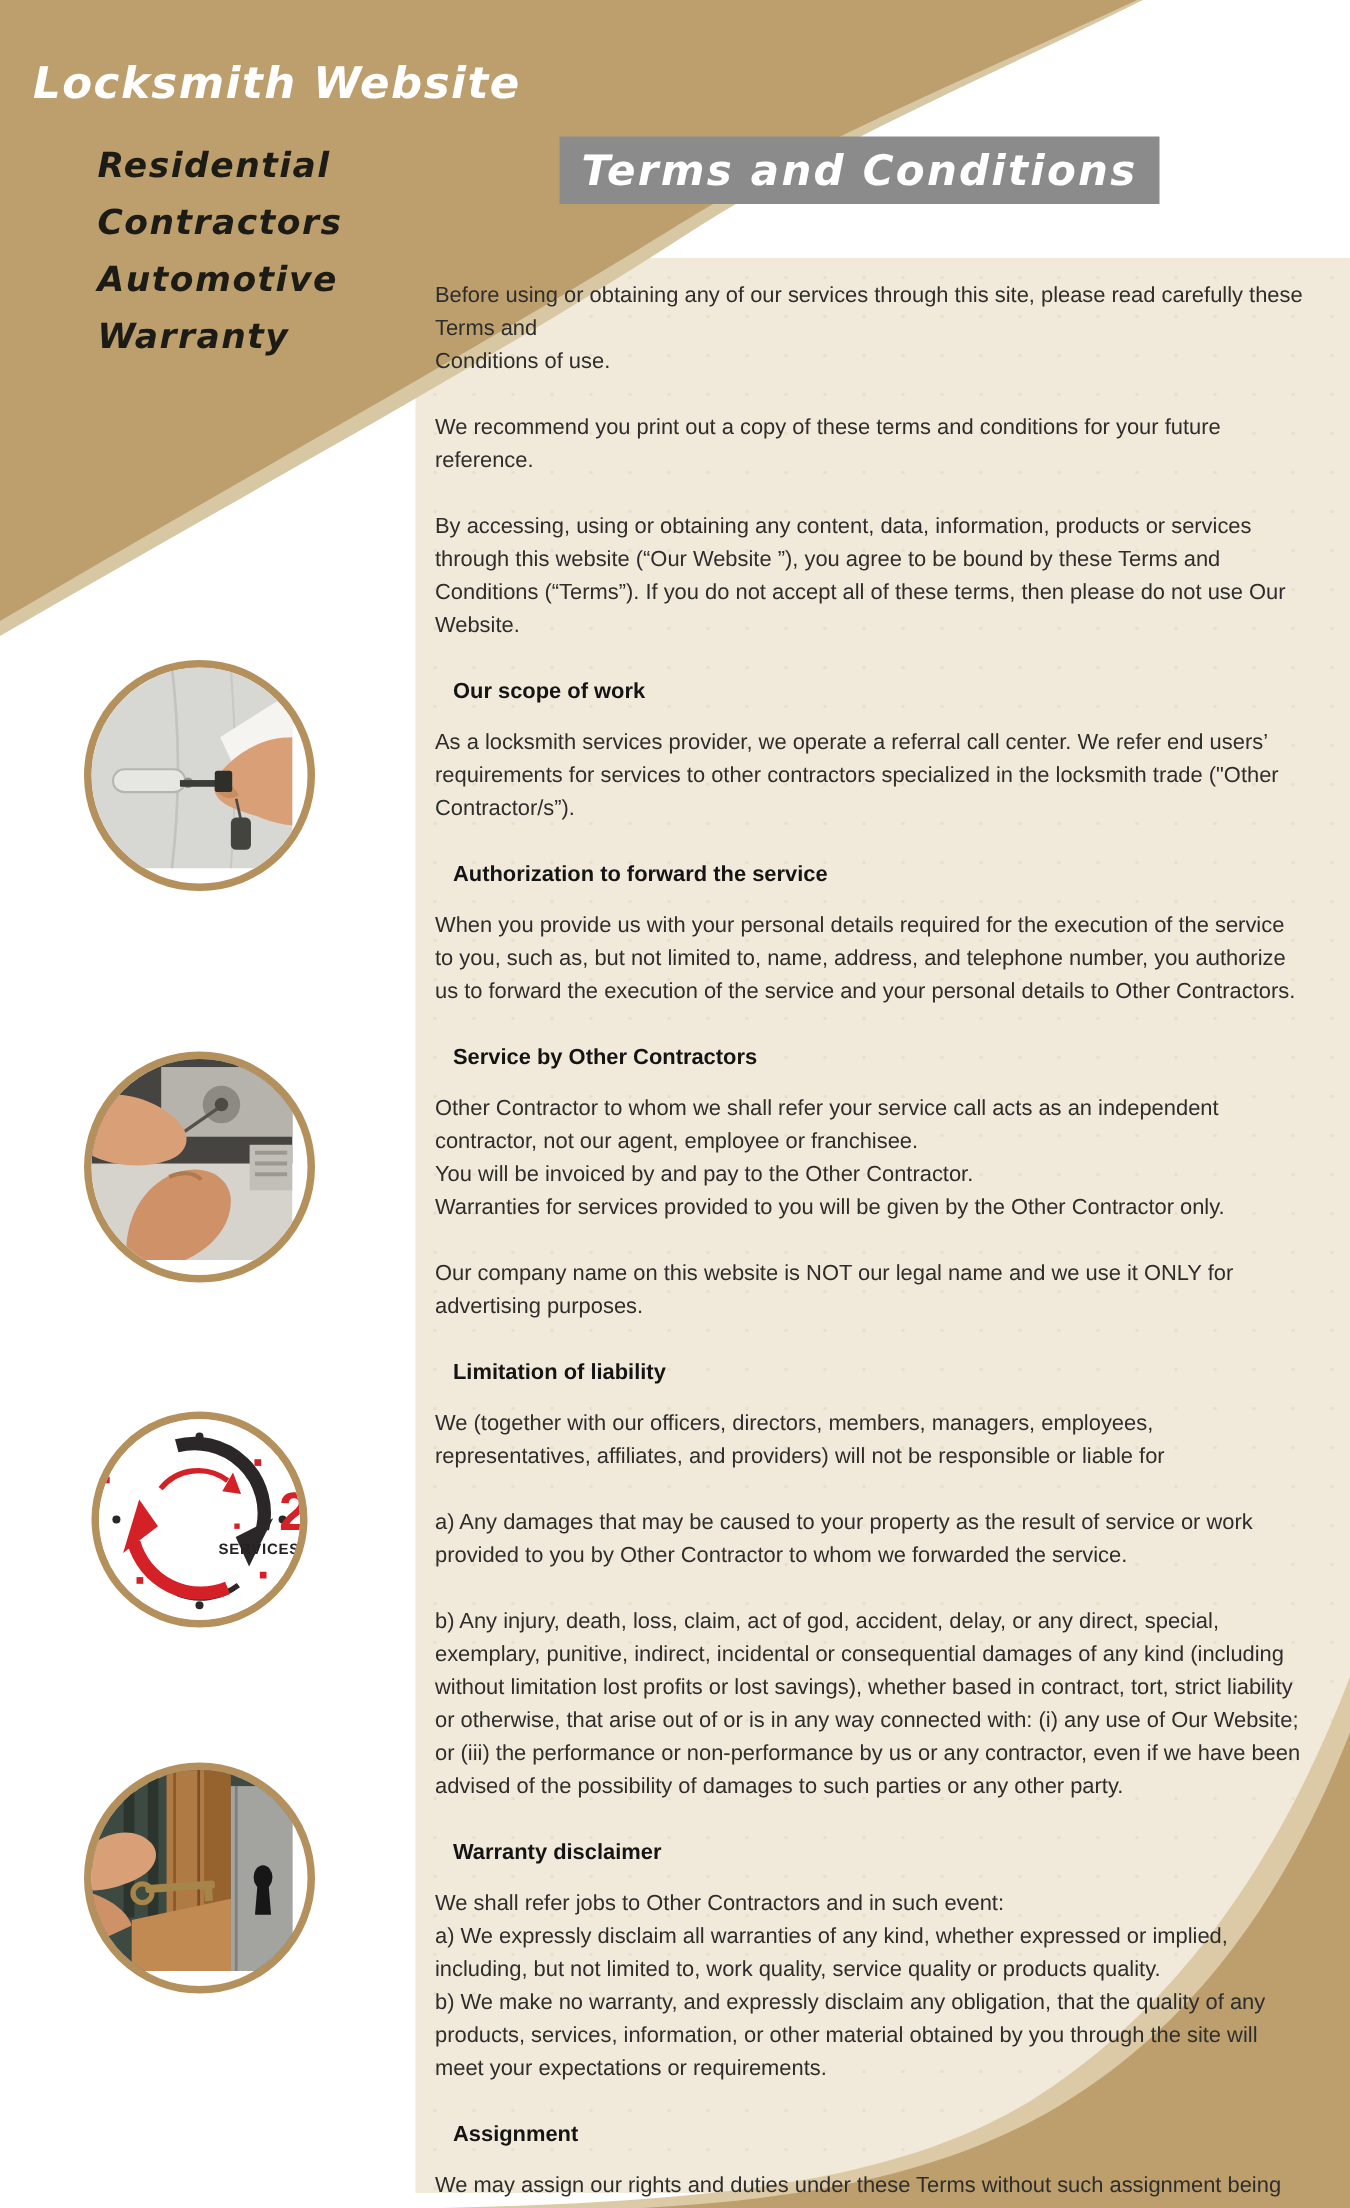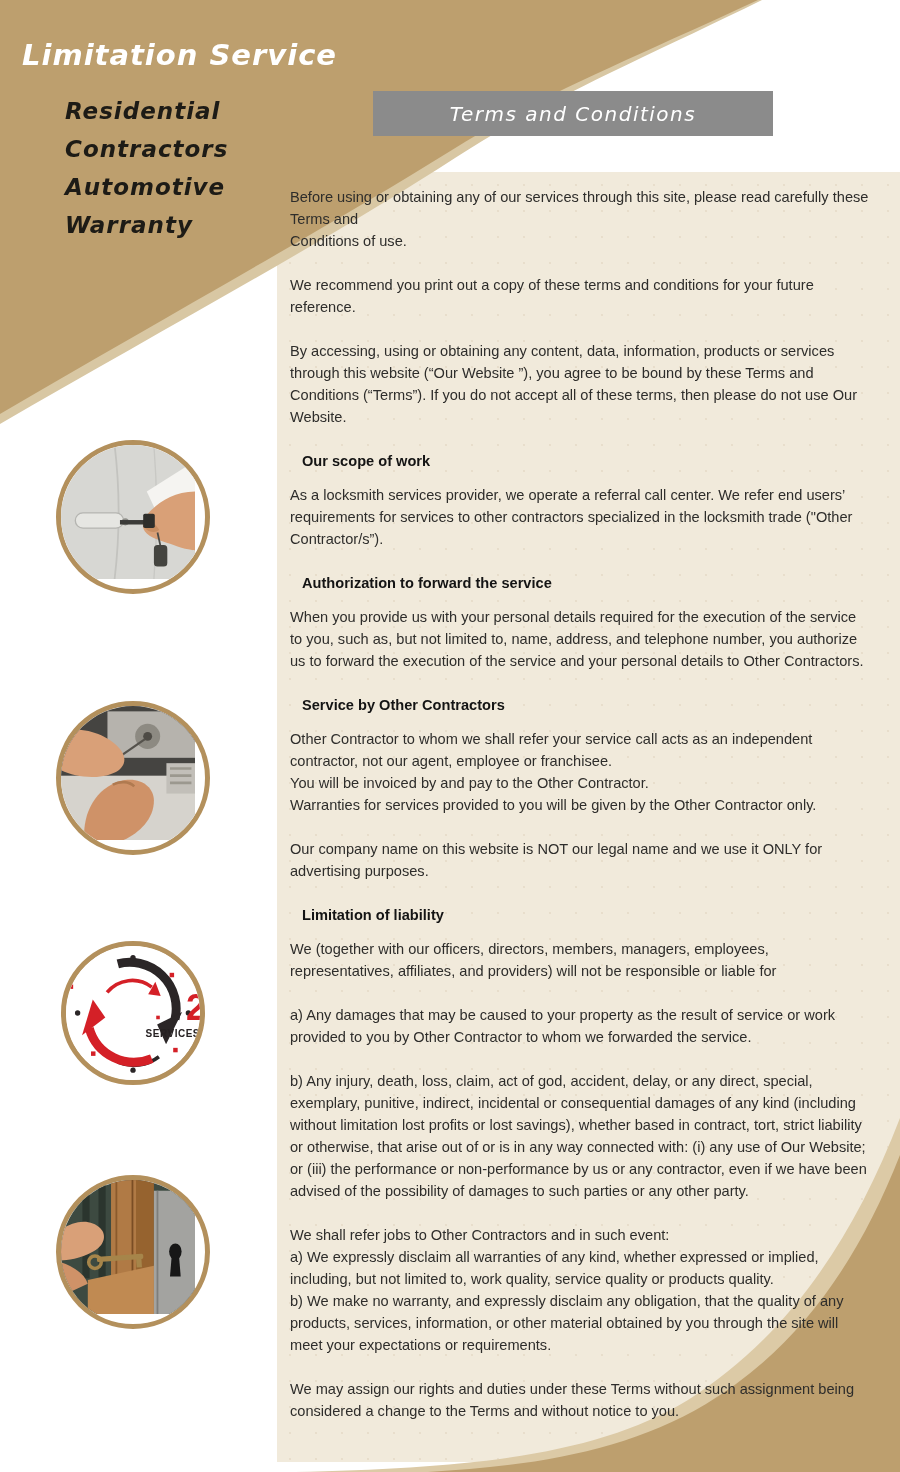--- a/index.html
+++ b/index.html
@@ -32,22 +32,22 @@
     font-family:"DejaVu Sans", sans-serif; font-style:italic; font-weight:bold;
     font-size:23px; letter-spacing:1px; color:#1d1b16; height:38px; line-height:30px;
   }
 
   
   .terms-banner{
     position:absolute; left:373px; top:91px; width:400px; height:45px; z-index:5;
     background:#8b8b8b; display:flex; align-items:center; justify-content:center;
   }
   .terms-banner span{
-    font-family:"DejaVu Sans", sans-serif; font-style:italic; font-weight:normal;
-    font-size:20px; letter-spacing:1.5px; color:#ffffff; white-space:nowrap;
+    font-family:"DejaVu Sans", sans-serif; font-style:italic; font-weight:bold;
+    font-size:28px; letter-spacing:1.5px; color:#ffffff; white-space:nowrap;
   }
 
   
   .terms-text{
     position:absolute; left:290px; top:186px; width:585px; z-index:4;
     font-size:14.6px; line-height:22px; color:#2e2d2b;
   }
   .terms-text p{margin:0 6px 22px 0; white-space:pre-line;}
   .terms-text h3{margin:12px; font-size:14.6px; line-height:22px; color:#141414; font-weight:bold;}
 
@@ -81,21 +81,21 @@
   <svg class="layer bottom-shape" width="900" height="1472" viewBox="0 0 900 1472">
     <path d="M900,1118 C850,1248 782,1340 688,1400 C596,1456 470,1468 295,1472 L900,1472 Z" fill="#dccaa6"></path>
     <path d="M900,1155 C854,1272 792,1352 706,1404 C625,1452 532,1466 428,1472 L900,1472 Z" fill="#bd9f6e"></path>
   </svg>
 
   <svg class="layer top-shape" width="900" height="430" viewBox="0 0 900 430">
     <path d="M0,0 L762,0 C644,58 544,100 455,158 C332,238 162,330 0,424 Z" fill="#d8c7a3"></path>
     <path d="M0,0 L758,0 C640,55 540,95 452,150 C330,226 160,320 0,414 Z" fill="#bd9f6e"></path>
   </svg>
 
-  <div class="brand-title">Limitation Service</div>
+  <div class="brand-title">Locksmith Website</div>
   <div class="service-list">
     <div class="service-item">Residential</div>
     <div class="service-item">Contractors</div>
     <div class="service-item">Automotive</div>
     <div class="service-item">Warranty</div>
   </div>
 
   <div class="terms-banner">
     <span>Terms and Conditions</span>
   </div>
@@ -211,23 +211,25 @@
     </section>
 
     <section>
       <h3>Limitation of liability</h3>
       <p>We (together with our officers, directors, members, managers, employees, representatives, affiliates, and providers) will not be responsible or liable for</p>
       <p>a) Any damages that may be caused to your property as the result of service or work provided to you by Other Contractor to whom we forwarded the service.</p>
       <p>b) Any injury, death, loss, claim, act of god, accident, delay, or any direct, special, exemplary, punitive, indirect, incidental or consequential damages of any kind (including without limitation lost profits or lost savings), whether based in contract, tort, strict liability or otherwise, that arise out of or is in any way connected with: (i) any use of Our Website; or (iii) the performance or non-performance by us or any contractor, even if we have been advised of the possibility of damages to such parties or any other party.</p>
     </section>
 
     <section>
+      <h3>Warranty disclaimer</h3>
       <p>We shall refer jobs to Other Contractors and in such event:
 a) We expressly disclaim all warranties of any kind, whether expressed or implied, including, but not limited to, work quality, service quality or products quality.
 b) We make no warranty, and expressly disclaim any obligation, that the quality of any products, services, information, or other material obtained by you through the site will meet your expectations or requirements.</p>
     </section>
 
     <section>
+      <h3>Assignment</h3>
       <p>We may assign our rights and duties under these Terms without such assignment being considered a change to the Terms and without notice to you.</p>
     </section>
   </div>
 
 </div>
 
 </body></html>

